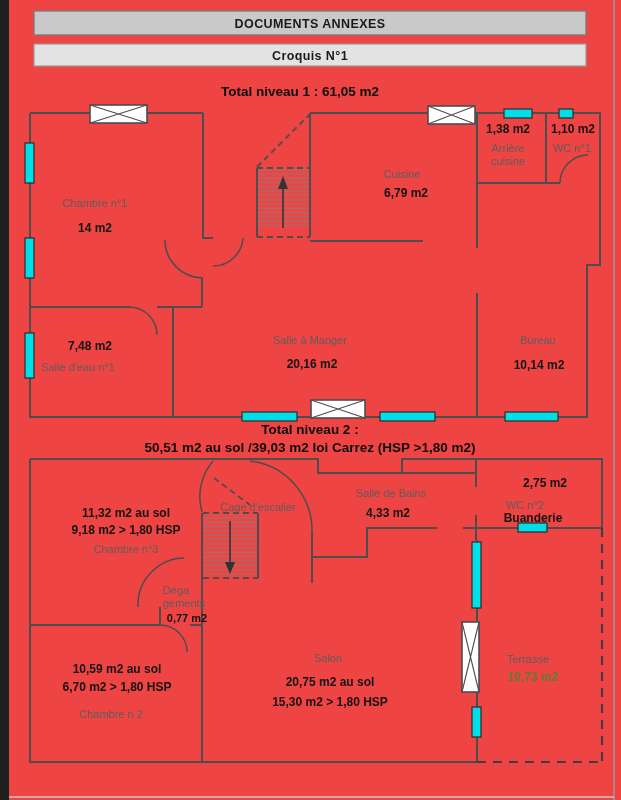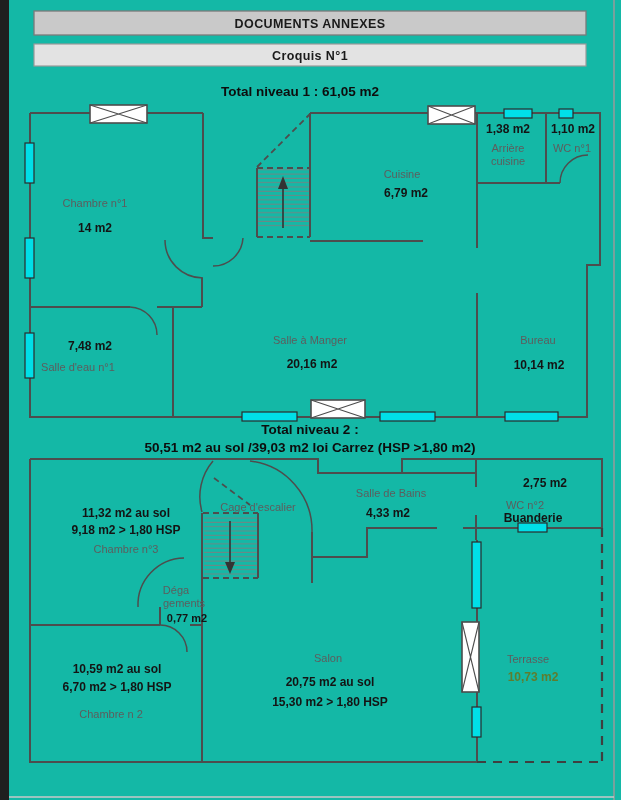--- a/index.html
+++ b/index.html
@@ -1,16 +1,16 @@
 <!DOCTYPE html>
 <html><head>
 <meta charset="utf-8">
 <style>
   html,body{margin:0;padding:0;background:#ffffff;}
-  .page{position:relative;width:621px;height:800px;background:#14b8a6;
+  .page{position:relative;width:621px;height:800px;background:#ef4444;
         font-family:"Liberation Sans",sans-serif;overflow:hidden;}
   svg{position:absolute;left:0;top:0;}
   text{font-family:"Liberation Sans",sans-serif;}
   .t-room{font-size:11px;fill:#5d5d5d;text-anchor:middle;}
   .t-val{font-size:12px;font-weight:bold;fill:#141414;text-anchor:middle;}
   .t-val-sm{font-size:11px;font-weight:bold;fill:#141414;text-anchor:middle;}
   .t-title{font-size:13.5px;font-weight:bold;fill:#0d0d0d;text-anchor:middle;}
   .t-header{font-size:12.5px;font-weight:bold;fill:#1a1a1a;text-anchor:middle;letter-spacing:.4px;}
   .t-green{font-size:12px;font-weight:bold;fill:#5e7d2e;text-anchor:middle;}
   .wall{stroke:#4d4d4d;stroke-width:2;fill:none;}

